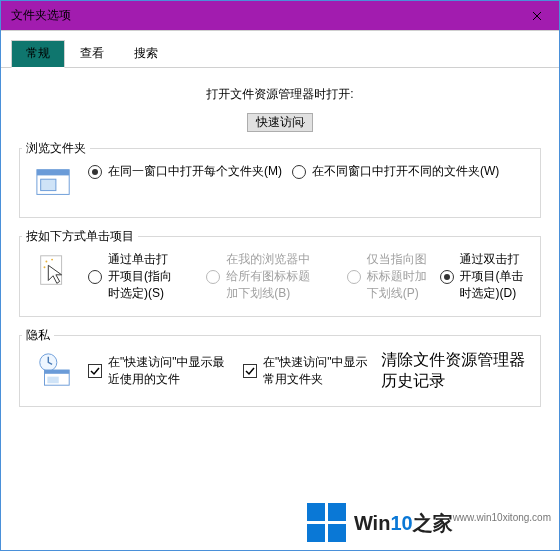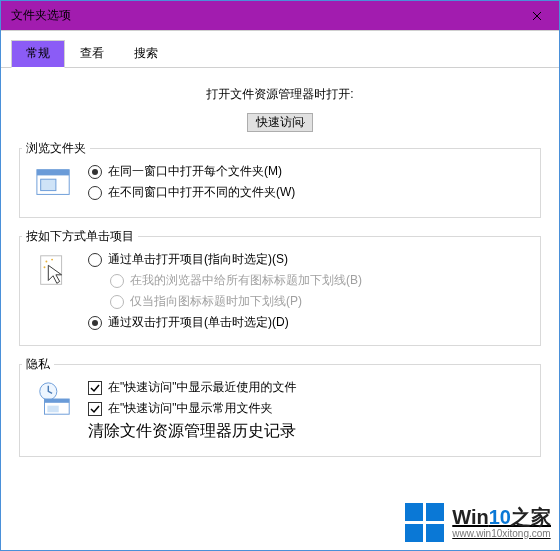--- a/index.html
+++ b/index.html
@@ -44,21 +44,21 @@
     border: 1px solid transparent;
     border-bottom: none;
     font-size: 12px;
     background: transparent;
     position: relative;
     top: 1px;
   }
   .tab.active {
     border: 1px solid #d0d0d0;
     border-bottom: 1px solid #fff;
-    background: #8b5cf6;
+    background: #0f766e;
   }
   .content {
     padding: 14px 18px 10px 18px;
   }
   .row-open {
     display: flex;
     align-items: center;
     margin: 4px 0 16px 0;
     gap: 10px;
     flex-direction: column;
@@ -90,21 +90,21 @@
     left: 2px;
     background: #fff;
     padding: 0 4px;
     font-size: 12px;
   }
   .group-body { display: flex; align-items: flex-start; gap: 14px; }
   .group-icon {
     width: 40px; height: 40px; flex: 0 0 40px;
     display: flex; align-items: center; justify-content: center;
   }
-  .options { flex: 1; display: flex; flex-direction: column; gap: 4px; }
+  .options { flex: 1; display: flex; flex-direction: row; gap: 10px; }
   .options .sub { margin-left: 22px; color: #a0a0a0; }
   .opt { display: flex; align-items: center; gap: 6px; font-size: 12px; }
   .radio {
     width: 14px; height: 14px; border: 1px solid #333; border-radius: 50%;
     display: inline-flex; align-items: center; justify-content: center;
     background: #fff; flex: 0 0 14px;
   }
   .radio.disabled { border-color: #b8b8b8; }
   .radio.checked::after {
     content: ""; width: 6px; height: 6px; background: #333; border-radius: 50%;
@@ -122,21 +122,21 @@
     bottom: 8px; right: 8px;
     display: flex; align-items: center; gap: 8px;
   }
   .wm-logo {
     display: grid;
     grid-template-columns: repeat(2, 18px);
     grid-template-rows: repeat(2, 18px);
     gap: 3px;
   }
   .wm-logo div { background: #0a78d6; }
-  .wm-text { display:flex; flex-direction:column; line-height:1.1;text-decoration:underline; }
+  .wm-text { display:flex; flex-direction:row; line-height:1.1; }
   .wm-text .t1 { font-size: 20px; font-weight: 600; color:#222; }
   .wm-text .t1 b { color:#0a78d6; font-weight:600; }
   .wm-text .t2 { font-size: 10px; color:#777; }
   
   .icon-folder svg, .icon-click svg, .icon-privacy svg { width:38px; height:38px; }
 </style>
 </head>
 <body>
 
 <div class="window">

